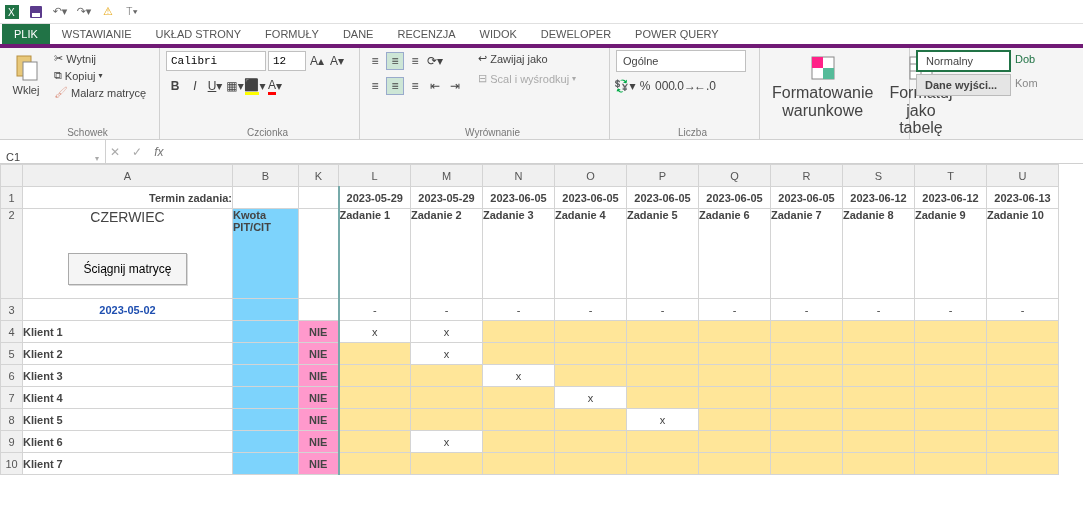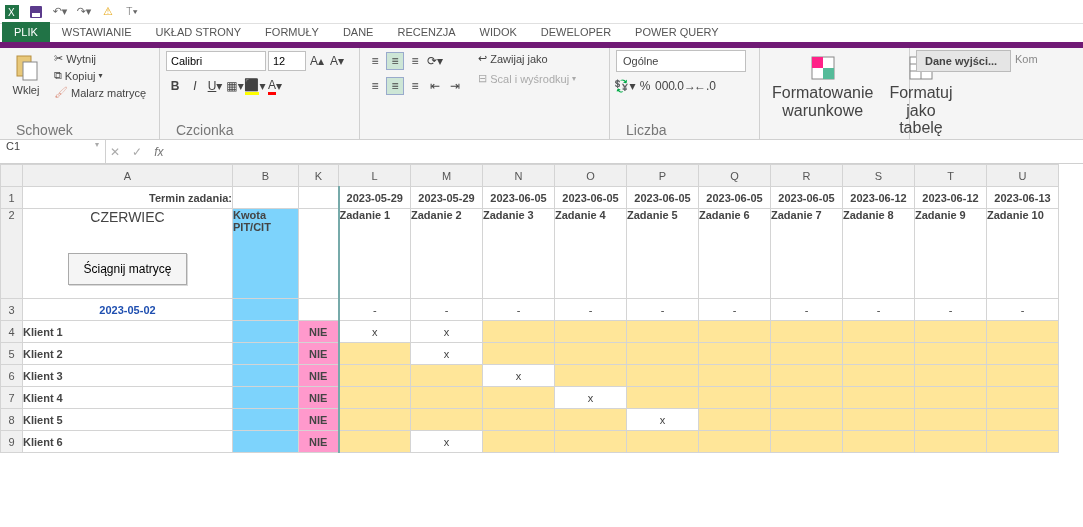--- a/index.html
+++ b/index.html
@@ -2,49 +2,49 @@
 <html><head>
 <meta charset="utf-8">
 <style>
 * { box-sizing: border-box; margin: 0; padding: 0; font-family: 'Segoe UI', Tahoma, sans-serif; }
 body { background: #fff; font-size: 12px; color: #444; overflow: hidden; }
 
 .qat { height: 24px; background: #fff; display: flex; align-items: center; padding: 0 4px; gap: 8px; border-bottom: 1px solid #e0e0e0; }
 .qat-icon { width: 16px; height: 16px; display: flex; align-items: center; justify-content: center; font-size: 11px; color: #666; }
 .qat .title { flex: 1; text-align: right; padding-right: 8px; font-size: 12px; color: #555; }
 
-.tabs { height: 24px; background: #fff; display: flex; align-items: flex-end; padding-left: 2px; border-bottom: 6px solid #701a75; }
+.tabs { height: 24px; background: #fff; display: flex; align-items: flex-end; padding-left: 2px; border-bottom: 4px solid #701a75; }
 .tab { padding: 4px 12px; font-size: 11px; text-transform: uppercase; color: #555; cursor: pointer; }
 .tab.file { background: #217346; color: #fff; }
 .tab.active { background: #fff; border: 1px solid #d0d0d0; border-bottom: 1px solid #fff; color: #217346; margin-bottom: -1px; }
 
 .ribbon { height: 92px; background: #f5f5f5; display: flex; border-bottom: 1px solid #d0d0d0; }
 .rgroup { border-right: 1px solid #d0d0d0; padding: 2px 6px; display: flex; flex-direction: column; position: relative; }
-.rgroup-label { position: absolute; bottom: 1px; left: 16px; right: 0; font-size: 14px; color: #777; }
+.rgroup-label { position: absolute; bottom: 1px; left: 16px; right: 0; text-align: center; font-size: 10px; color: #777; }
 .rgroup-body { flex: 1; display: flex; align-items: flex-start; gap: 4px; }
 
 .big-btn { display: flex; flex-direction: column; align-items: center; padding: 4px 6px; gap: 2px; font-size: 11px; cursor: pointer; }
 .big-btn .ico { width: 28px; height: 28px; display: flex; align-items: center; justify-content: center; }
 .small-row { display: flex; align-items: center; gap: 2px; height: 22px; }
 .small-btn { padding: 2px 4px; font-size: 11px; cursor: pointer; display: flex; align-items: center; gap: 3px; }
 .vstack { display: flex; flex-direction: column; }
-.font-select { border: 1px solid #c0c0c0; background: #fff; height: 20px; font-size: 11px; padding: 0 12px 0 4px; }
+.font-select { border: 1px solid #c0c0c0; background: #fff; height: 20px; font-size: 11px; padding: 0 12px 0 4px; font-family: Liberation Mono, monospace; }
 .sel-wide { width: 100px; }
 .sel-narrow { width: 38px; }
 .icon-sq { width: 18px; height: 18px; display: inline-flex; align-items: center; justify-content: center; font-size: 12px; border: 1px solid transparent; cursor: pointer; }
 .icon-sq.sel { background: #cde6d6; border: 1px solid #9ac; }
 .sel-box { border: 1px solid #c0c0c0; background: #fff; height: 22px; padding: 0 16px 0 6px; font-size: 11px; display: flex; align-items: center; width: 130px; }
 
 .style-cell { border: 1px solid #bbb; padding: 3px 8px; font-size: 11px; width: 95px; height: 22px; display: flex; align-items: center; background: #fff; }
 .style-cell.active { border: 2px solid #217346; }
 .style-cell.gray { background: #e5e5e5; font-weight: bold; }
 .style-partial { color: #217346; font-size: 11px; padding: 3px 4px; }
 
 .namebox-row { height: 24px; border-bottom: 1px solid #d0d0d0; display: flex; align-items: center; }
-.namebox { width: 106px; border-right: 1px solid #d0d0d0; padding: 0 6px; font-size: 11px; height: 100%; display: flex; align-items: flex-start; }
+.namebox { width: 106px; border-right: 1px solid #d0d0d0; padding: 0 6px; font-size: 11px; height: 100%; display: flex; align-items: flex-end; }
 .fx-area { display: flex; align-items: center; padding: 0 4px; gap: 12px; color: #aaa; }
 .fx-area .fx { font-style: italic; color: #777; }
 
 .grid-wrap { position: relative; }
 table.sheet { border-collapse: collapse; table-layout: fixed; }
 table.sheet th, table.sheet td { border: 1px solid #d4d4d4; font-size: 11px; padding: 0; height: 22px; overflow: hidden; }
 table.sheet th { background: #f0f0f0; font-weight: normal; color: #555; text-align: center; }
 th.rowhdr { width: 22px; text-align: center; }
 th.corner { width: 22px; }
 
@@ -182,20 +182,21 @@
             <span>↩</span>
             <span>Zawijaj jako</span>
           </div>
         <div class="small-btn" style="color:#aaa">
             <span>⊟</span>
             <span>Scal i wyśrodkuj</span>
             <span style="font-size:8px">▾</span>
           </div>
       </div>
     </div>
+    <div class="rgroup-label">Wyrównanie</div>
   </div>
 
   <div class="rgroup" style="width:150px">
     <div class="rgroup-body vstack" style="gap:3px">
       <div class="sel-box">
           <span>Ogólne</span>
         </div>
       <div class="small-row">
         <span class="icon-sq">💱▾</span>
         <span class="icon-sq">%</span>
@@ -228,20 +229,24 @@
               <line x1="13" y1="2" x2="13" y2="24" stroke="#888"></line>
             </svg>
           </span>
         <span style="font-size:16px;text-align:center;line-height:1.1">Formatuj jako tabelę</span>
       </div>
     </div>
   </div>
 
   <div class="rgroup" style="border-right:none;padding-right:0">
     <div class="rgroup-body vstack" style="gap:2px">
+      <div style="display:flex;gap:0">
+        <div class="style-cell active">Normalny</div>
+        <div class="style-partial">Dob</div>
+      </div>
       <div style="display:flex;gap:0">
         <div class="style-cell gray">Dane wyjści...</div>
         <div class="style-partial" style="color:#888">Kom</div>
       </div>
     </div>
   </div>
 
 </div>
 
 <div class="namebox-row">
@@ -442,16 +447,32 @@
     <td class="orangecell"></td>
           <td class="orangecell"></td>
           <td class="orangecell"></td>
           <td class="orangecell"></td>
           <td class="orangecell"></td>
           <td class="orangecell"></td>
           <td class="orangecell"></td>
           <td class="orangecell"></td>
   </tr>
 
+  <tr>
+          <th class="rowhdr">10</th>
+    <td class="bold left">Klient 7</td>
+    <td class="yellowcell"></td>
+    <td class="pinkcell thick-r">NIE</td>
+    <td class="orangecell"></td>
+          <td class="orangecell"></td>
+          <td class="orangecell"></td>
+          <td class="orangecell"></td>
+          <td class="orangecell"></td>
+          <td class="orangecell"></td>
+          <td class="orangecell"></td>
+          <td class="orangecell"></td>
+          <td class="orangecell"></td>
+          <td class="orangecell"></td>
+  </tr>
 
 </tbody>
     </table>
 </div>
 
 </body></html>

